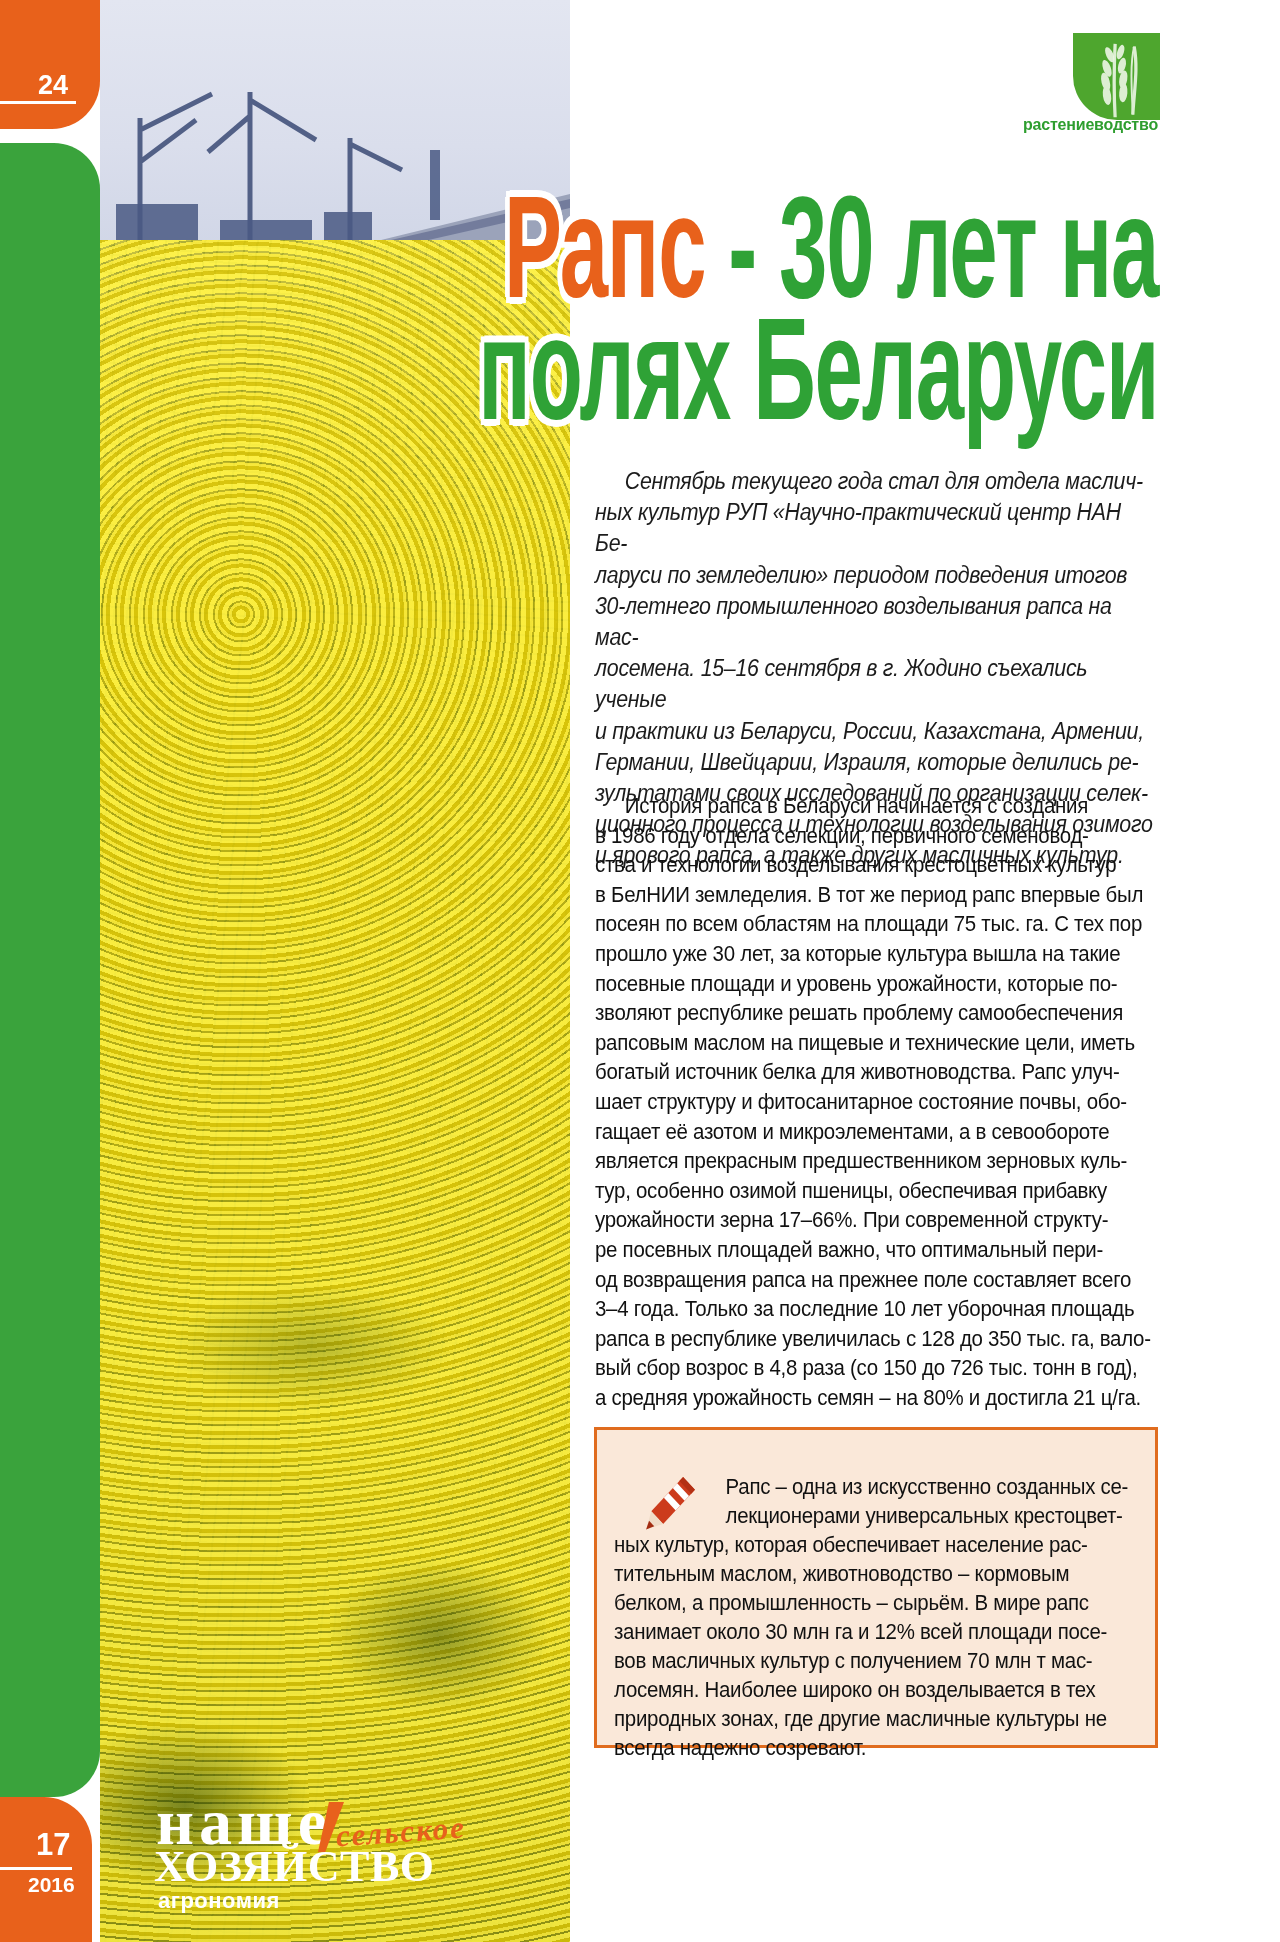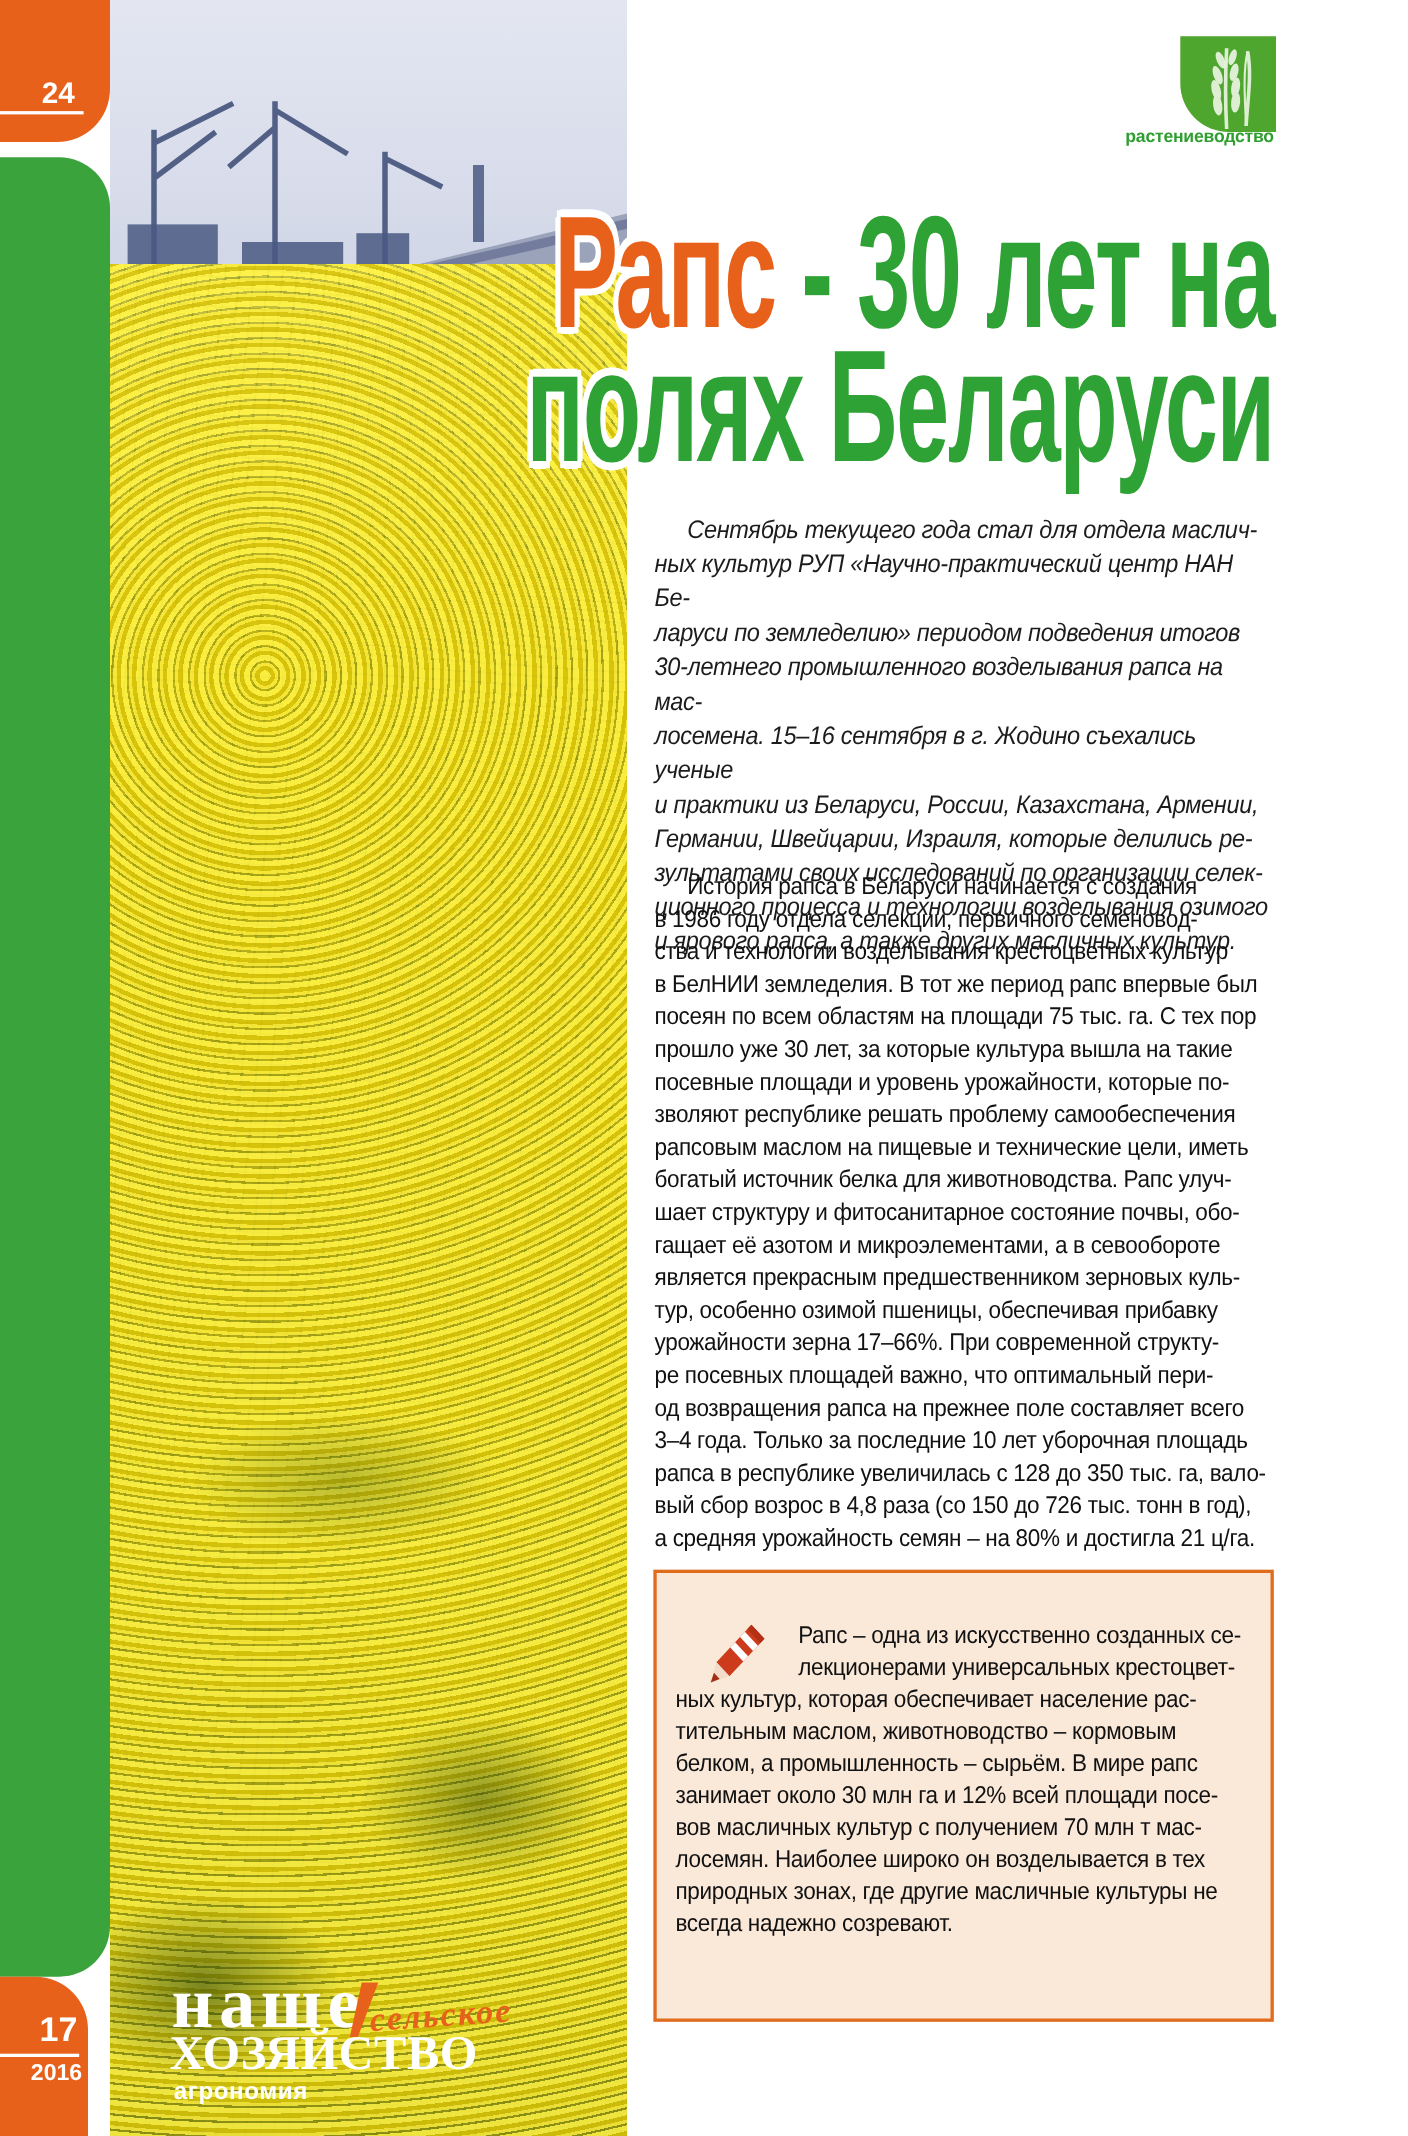--- a/index.html
+++ b/index.html
@@ -6,21 +6,21 @@
   body { background:#888; font-family:"Liberation Sans", sans-serif; }
   .page { position:relative; width:1280px; height:1942px; background:#ffffff; overflow:hidden; margin:0 auto; }
 
   
   .corner-top { position:absolute; left:0; top:0; width:100px; height:129px;
     background:#E8611B; border-bottom-right-radius:48px; z-index:6; }
   .corner-top .num { position:absolute; left:38px; top:70px; color:#fff; font-weight:bold; font-size:27px; }
   .corner-top .rule { position:absolute; left:0; top:101px; width:76px; height:3px; background:#fff; }
   .green-bar { position:absolute; left:0; top:143px; width:100px; height:1654px;
     background:#3AA33C; border-top-right-radius:46px; border-bottom-right-radius:46px; z-index:5; }
-  .corner-bot { position:absolute; left:0; top:1797px; width:80px; height:145px;
+  .corner-bot { position:absolute; left:0; top:1797px; width:92px; height:145px;
     background:#E8611B; border-top-right-radius:48px; z-index:6; }
   .corner-bot .num { position:absolute; left:36px; top:30px; color:#fff; font-weight:bold; font-size:31px; }
   .corner-bot .rule { position:absolute; left:0; top:70px; width:72px; height:3px; background:#fff; }
   .corner-bot .year { position:absolute; left:28px; top:76px; color:#fff; font-weight:bold; font-size:21px; }
 
   
   .photo { position:absolute; left:100px; top:0; width:470px; height:1942px; z-index:1; overflow:hidden;
     background:#dde1ee; }
   .photo-sky { position:absolute; left:0; top:0; width:470px; height:265px;
     background:linear-gradient(180deg,#e3e6f1 0%,#dadeec 55%,#cfd5e6 100%); }
@@ -55,21 +55,21 @@
   .intro { position:absolute; left:595px; top:466px; width:605px; z-index:4;
     font-style:italic; font-size:23px; line-height:31.2px; color:#1c1c1c;
     letter-spacing:-0.3px; white-space:pre-line; text-indent:32px;
     transform:scaleX(0.93); transform-origin:0 0; }
   .body-text { position:absolute; left:595px; top:791px; width:605px; z-index:4;
     font-size:22px; line-height:29.6px; color:#111; letter-spacing:-0.3px;
     white-space:pre-line; text-indent:32px;
     transform:scaleX(0.93); transform-origin:0 0; }
 
   
-  .callout { position:absolute; left:594px; top:1427px; width:564px; height:411px; z-index:4;
+  .callout { position:absolute; left:594px; top:1427px; width:564px; height:321px; z-index:4;
     background:#FAE8D9; border:3px solid #E06C1E; padding:13px 17px 0 17px; }
   .callout-inner { width:565px; transform:scaleX(0.93); transform-origin:0 0;
     font-size:22px; line-height:29px; color:#111; letter-spacing:-0.3px; white-space:pre-line;
     text-indent:6px; }
   .pencil-float { float:left; width:112px; height:58px; margin-right:8px; }
   .pencil-float svg { width:72px; height:72px; margin-left:14px; }
 
   
   .mag-logo { position:absolute; left:150px; top:1792px; z-index:8; color:#fff;
     font-family:"Liberation Serif", serif; }

